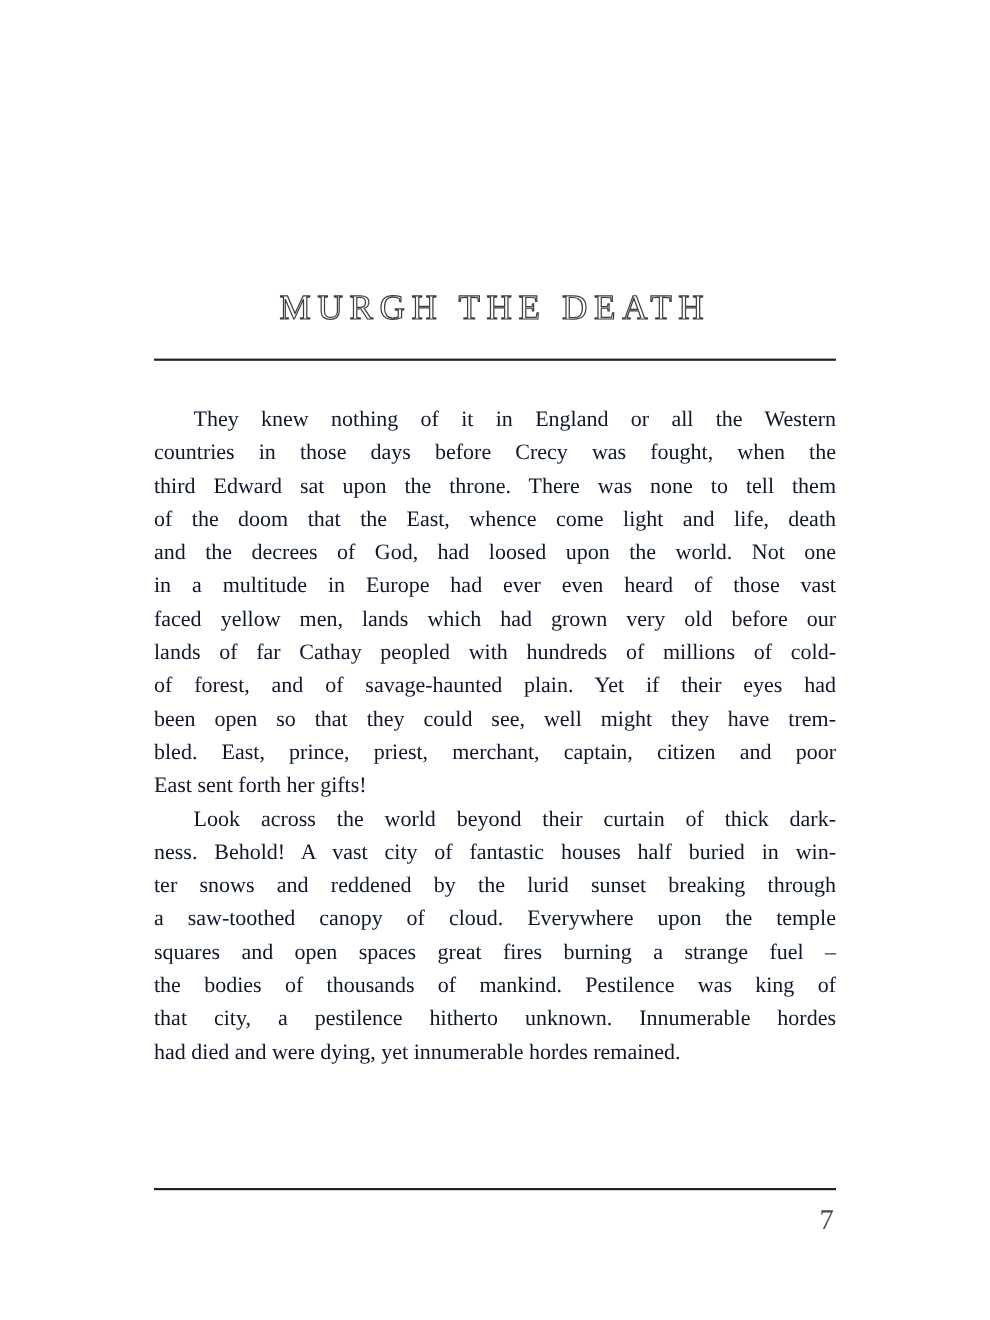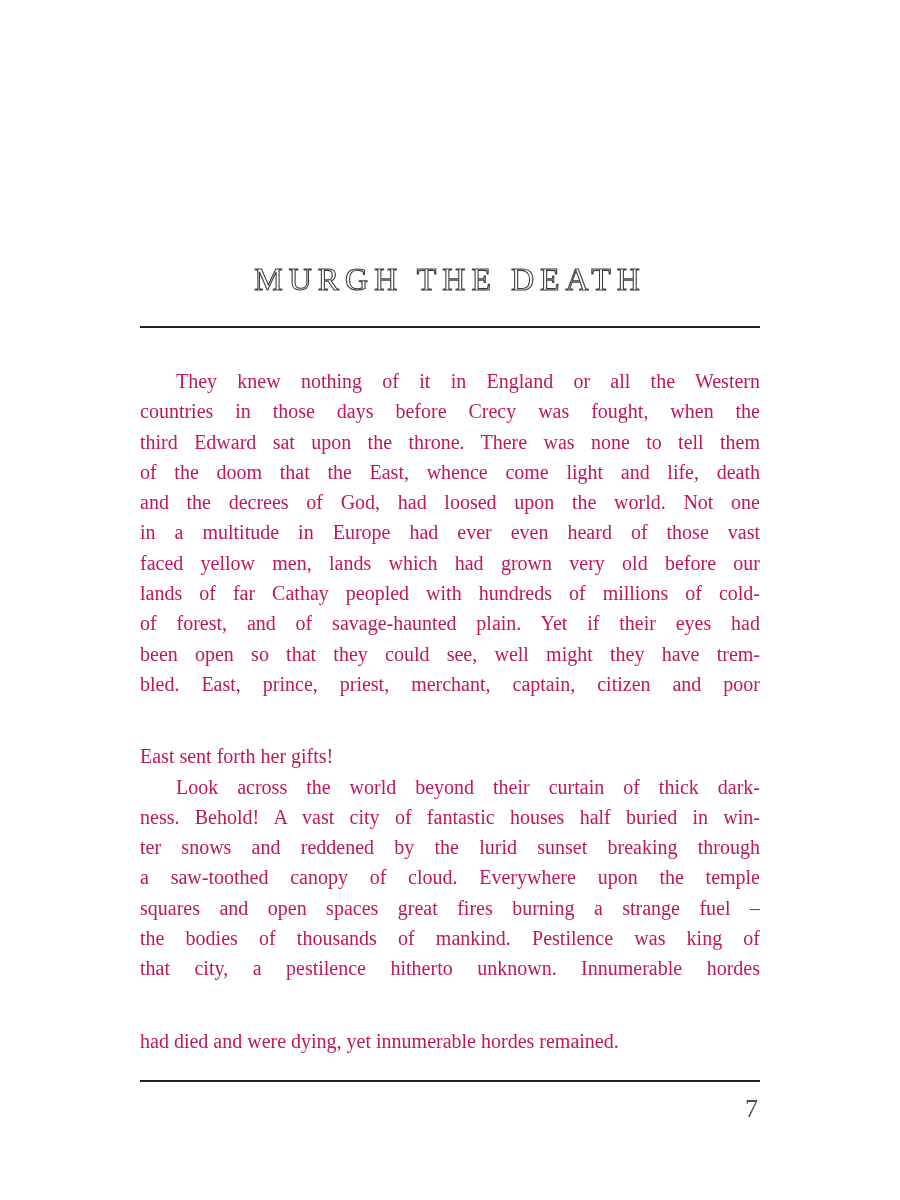--- a/index.html
+++ b/index.html
@@ -34,32 +34,31 @@
   }
   .rule-top { top: 326px; }
   .rule-bottom { top: 1080px; }
   .body-text {
     position: absolute;
     top: 366px;
     left: 140px;
     width: 620px;
     font-size: 20px;
     line-height: 30.3px;
-    color: #be185d;
+    color: #0f172a;
   }
   .line {
     height: 30.3px;
     overflow: hidden;
     text-align: justify;
     text-align-last: justify;
     white-space: normal;
   }
   .line.last {
     text-align-last: left;
-    margin-top: 42px;
   }
   .line.first {
     text-indent: 36px;
   }
   .page-number {
     position: absolute;
     top: 1094px;
     left: 140px;
     width: 618px;
     text-align: right;

